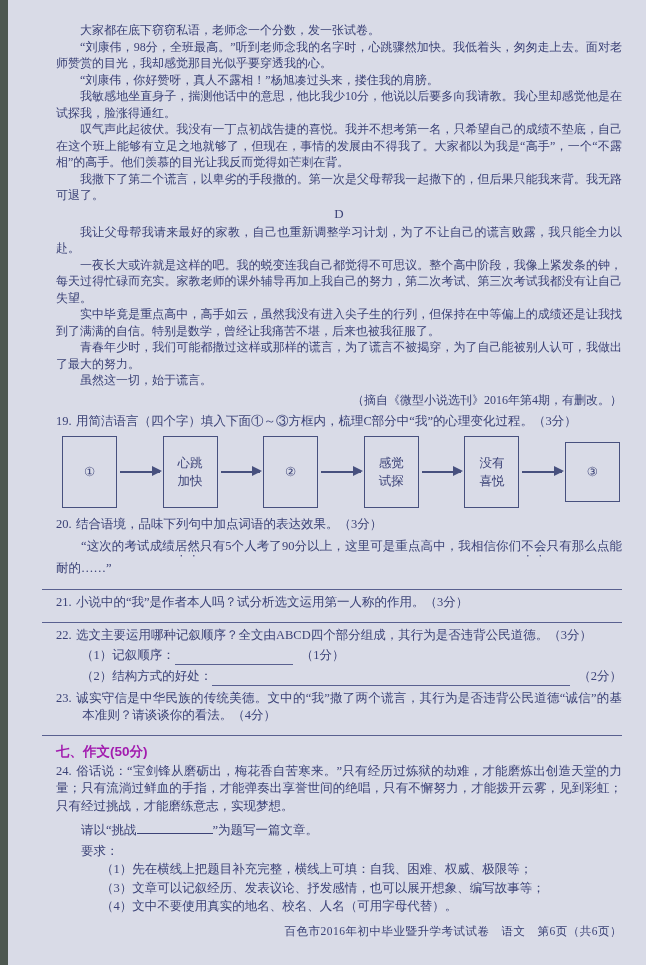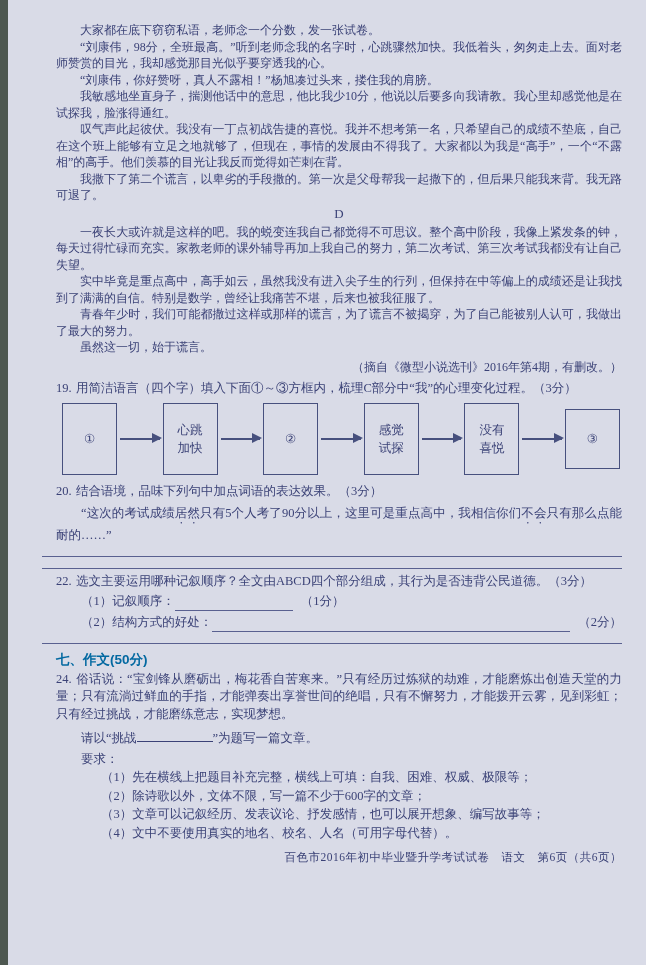--- a/index.html
+++ b/index.html
@@ -73,21 +73,21 @@
   .sub {
     display:flex; align-items:flex-end;
     padding-left:2em; font-size:12.5px; line-height:19px; margin-top:2px;
   }
   .blank { border-bottom:1px solid #596090; height:15px; }
   .blank.w-fixed { width:118px; }
   .blank.w-flex { flex:1 1 auto; }
   .sub .suffix { margin-left:8px; white-space:nowrap; }
   .essay-title {
     margin:6px 0 2px 0; font-size:13.5px; line-height:19px;
-    font-weight:bold; color:#0369a1;
+    font-weight:bold; color:#a21caf;
     font-family:"Liberation Sans","DejaVu Sans",sans-serif;
   }
   .q24 {
     margin:2px 0 0 0; font-size:12.5px; line-height:17.5px; text-align:justify;
   }
   .q24 .qnum { margin-right:0.35em; }
   .prompt-line {
     margin:5px 0 0 0; font-size:12.5px; line-height:20px; text-indent:2em;
   }
   .inline-blank {
@@ -112,20 +112,21 @@
     <p class="para">大家都在底下窃窃私语，老师念一个分数，发一张试卷。</p>
     <p class="para">“刘康伟，98分，全班最高。”听到老师念我的名字时，心跳骤然加快。我低着头，匆匆走上去。面对老师赞赏的目光，我却感觉那目光似乎要穿透我的心。</p>
     <p class="para">“刘康伟，你好赞呀，真人不露相！”杨旭凑过头来，搂住我的肩膀。</p>
     <p class="para">我敏感地坐直身子，揣测他话中的意思，他比我少10分，他说以后要多向我请教。我心里却感觉他是在试探我，脸涨得通红。</p>
     <p class="para">叹气声此起彼伏。我没有一丁点初战告捷的喜悦。我并不想考第一名，只希望自己的成绩不垫底，自己在这个班上能够有立足之地就够了，但现在，事情的发展由不得我了。大家都以为我是“高手”，一个“不露相”的高手。他们羡慕的目光让我反而觉得如芒刺在背。</p>
     <p class="para">我撒下了第二个谎言，以卑劣的手段撒的。第一次是父母帮我一起撒下的，但后果只能我来背。我无路可退了。</p>
   </div>
 
   <p class="section-label">D</p>
   <div>
+    <p class="para">我让父母帮我请来最好的家教，自己也重新调整学习计划，为了不让自己的谎言败露，我只能全力以赴。</p>
     <p class="para">一夜长大或许就是这样的吧。我的蜕变连我自己都觉得不可思议。整个高中阶段，我像上紧发条的钟，每天过得忙碌而充实。家教老师的课外辅导再加上我自己的努力，第二次考试、第三次考试我都没有让自己失望。</p>
     <p class="para">实中毕竟是重点高中，高手如云，虽然我没有进入尖子生的行列，但保持在中等偏上的成绩还是让我找到了满满的自信。特别是数学，曾经让我痛苦不堪，后来也被我征服了。</p>
     <p class="para">青春年少时，我们可能都撒过这样或那样的谎言，为了谎言不被揭穿，为了自己能被别人认可，我做出了最大的努力。</p>
     <p class="para">虽然这一切，始于谎言。</p>
   </div>
 
   <p class="attribution">（摘自《微型小说选刊》2016年第4期，有删改。）</p>
 
   <p class="q"><span class="qnum">19.</span><span>用简洁语言（四个字）填入下面①～③方框内，梳理C部分中“我”的心理变化过程。（3分）</span></p>
 
@@ -156,42 +157,43 @@
     <div class="fbox short">
       <span>③</span>
     </div>
   </div>
 
   <p class="q"><span class="qnum">20.</span><span>结合语境，品味下列句中加点词语的表达效果。（3分）</span></p>
   <p class="quote"><span>“这次的考试成绩</span><span class="dot-em">居然</span><span>只有5个人考了90分以上，这里可是重点高中，我相信你们</span><span class="dot-em">不会</span><span>只有那么点能耐的……”</span></p>
 
   <hr class="rule">
 
+  <p class="q"><span class="qnum">21.</span><span>小说中的“我”是作者本人吗？试分析选文运用第一人称的作用。（3分）</span></p>
 
   <hr class="rule">
 
   <p class="q"><span class="qnum">22.</span><span>选文主要运用哪种记叙顺序？全文由ABCD四个部分组成，其行为是否违背公民道德。（3分）</span></p>
   <div class="sub">
     <span>（1）记叙顺序：</span>
     <span class="blank w-fixed"></span>
     <span class="suffix">（1分）</span>
   </div>
   <div class="sub">
     <span>（2）结构方式的好处：</span>
     <span class="blank w-flex"></span>
     <span class="suffix">（2分）</span>
   </div>
 
+  <p class="q"><span class="qnum">23.</span><span>诚实守信是中华民族的传统美德。文中的“我”撒了两个谎言，其行为是否违背公民道德“诚信”的基本准则？请谈谈你的看法。（4分）</span></p>
 
   <hr class="rule">
 
   <p class="essay-title">七、作文(50分)</p>
   <p class="q24"><span class="qnum">24.</span><span>俗话说：“宝剑锋从磨砺出，梅花香自苦寒来。”只有经历过炼狱的劫难，才能磨炼出创造天堂的力量；只有流淌过鲜血的手指，才能弹奏出享誉世间的绝唱，只有不懈努力，才能拨开云雾，见到彩虹；只有经过挑战，才能磨练意志，实现梦想。</span></p>
   <p class="prompt-line"><span>请以“挑战</span><span class="inline-blank"></span><span>”为题写一篇文章。</span></p>
   <p class="req-label">要求：</p>
   <p class="req-item">（1）先在横线上把题目补充完整，横线上可填：自我、困难、权威、极限等；</p>
-  <p class="req-item">（2）除诗歌以外，文体不限，写一篇不少于600字的文章；</p>
   <p class="req-item">（3）文章可以记叙经历、发表议论、抒发感情，也可以展开想象、编写故事等；</p>
   <p class="req-item">（4）文中不要使用真实的地名、校名、人名（可用字母代替）。</p>
 
   <p class="footer">百色市2016年初中毕业暨升学考试试卷　语文　第6页（共6页）</p>
 
 </div>
 
 </body></html>

